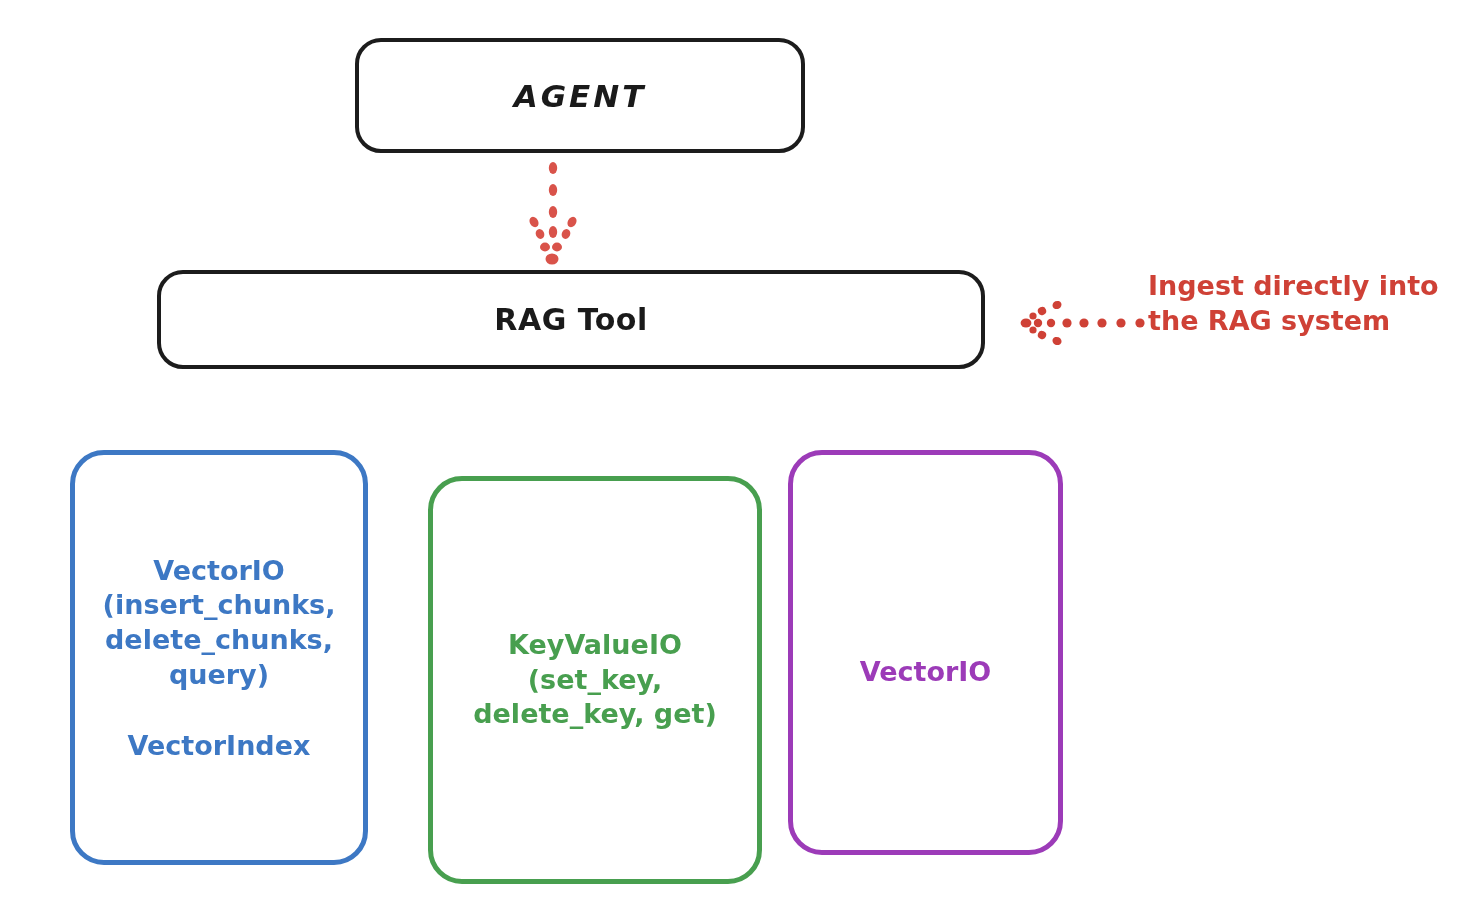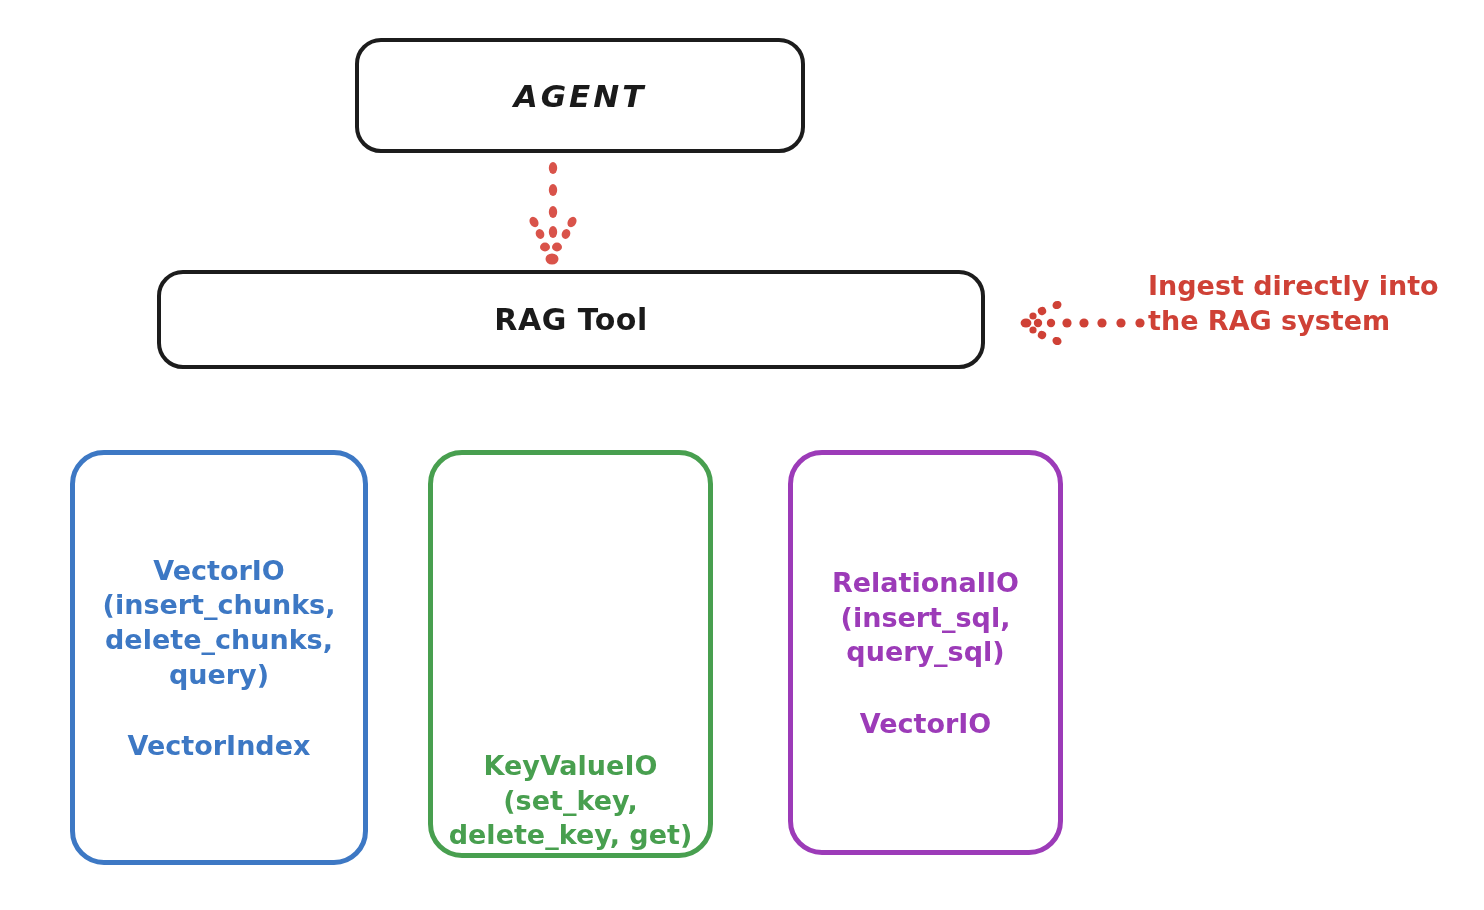--- a/index.html
+++ b/index.html
@@ -97,25 +97,24 @@
     top: 450px;
     width: 298px;
     height: 415px;
     border-color: #3d78c4;
   }
   #vector-io-node .api-line,
   #vector-io-node .index-line { color: #3d78c4; }
 
   #keyvalue-io-node {
     left: 428px;
-    top: 450px;
-    width: 285px;
+    top: 476px;
+    width: 334px;
     height: 408px;
     border-color: #489f4f;
-    justify-content: flex-end;
   }
   #keyvalue-io-node .api-line,
   #keyvalue-io-node .index-line { color: #489f4f; }
 
   #relational-io-node {
     left: 788px;
     top: 450px;
     width: 275px;
     height: 405px;
     border-color: #9c3bb8;
@@ -204,19 +203,16 @@
     <div class="index-line">VectorIndex</div>
   </div>
 
   <div class="node node-colored" id="keyvalue-io-node">
     <div class="api-line">KeyValueIO
 (set_key,
 delete_key, get)</div>
   </div>
 
   <div class="node node-colored" id="relational-io-node">
-    <div class="api-line">RelationalIO
-(insert_sql,
-query_sql)</div>
     <div class="index-line">VectorIO</div>
   </div>
 
 </div>
 
 </body></html>

